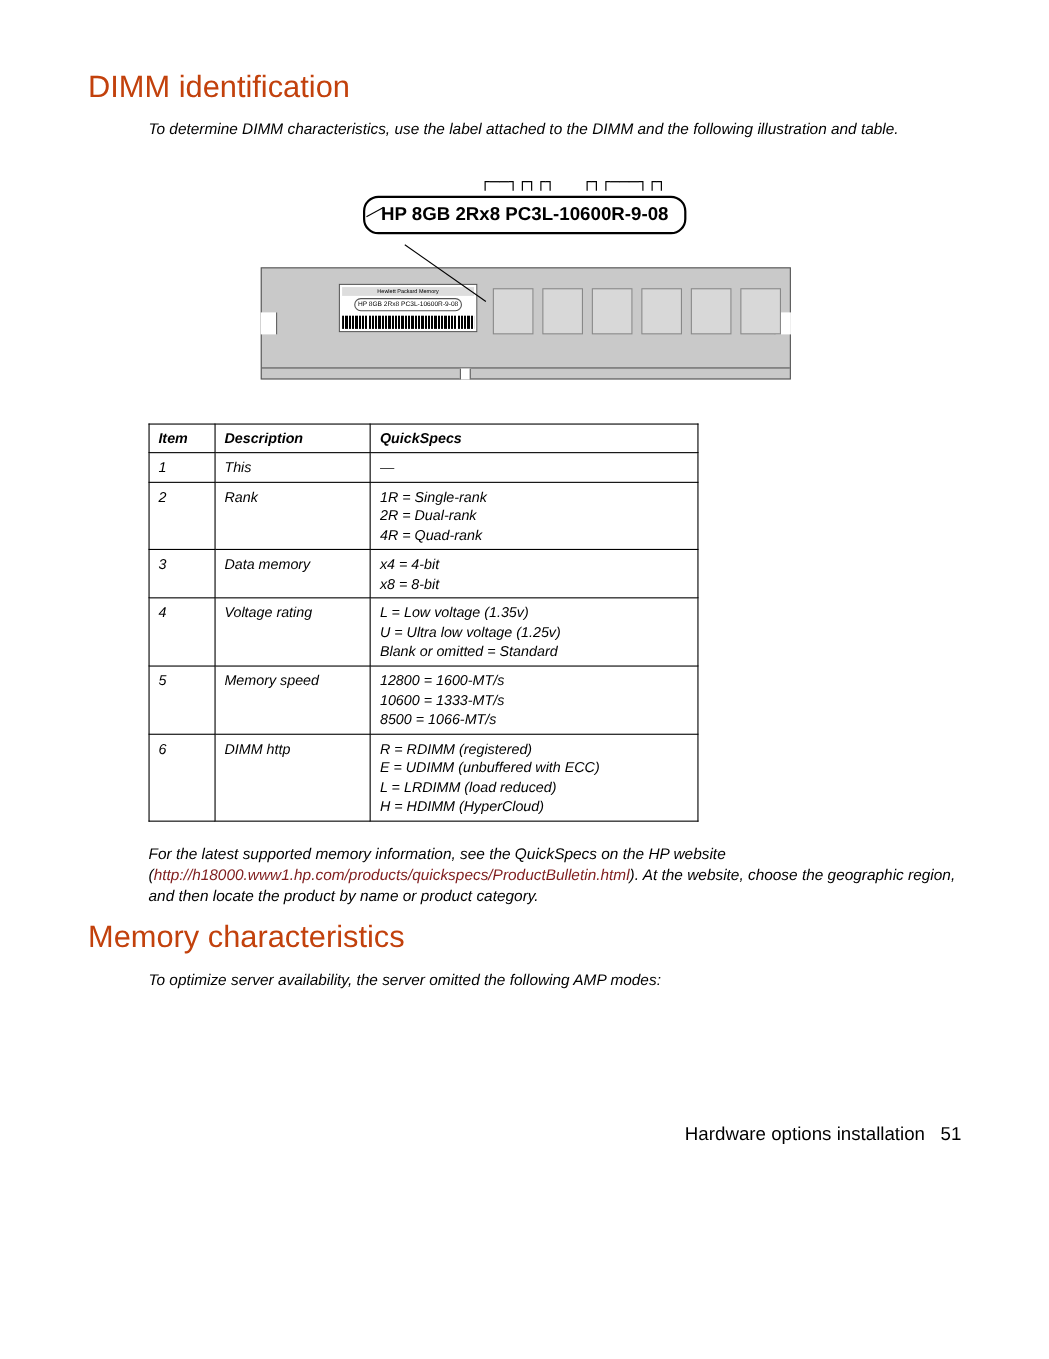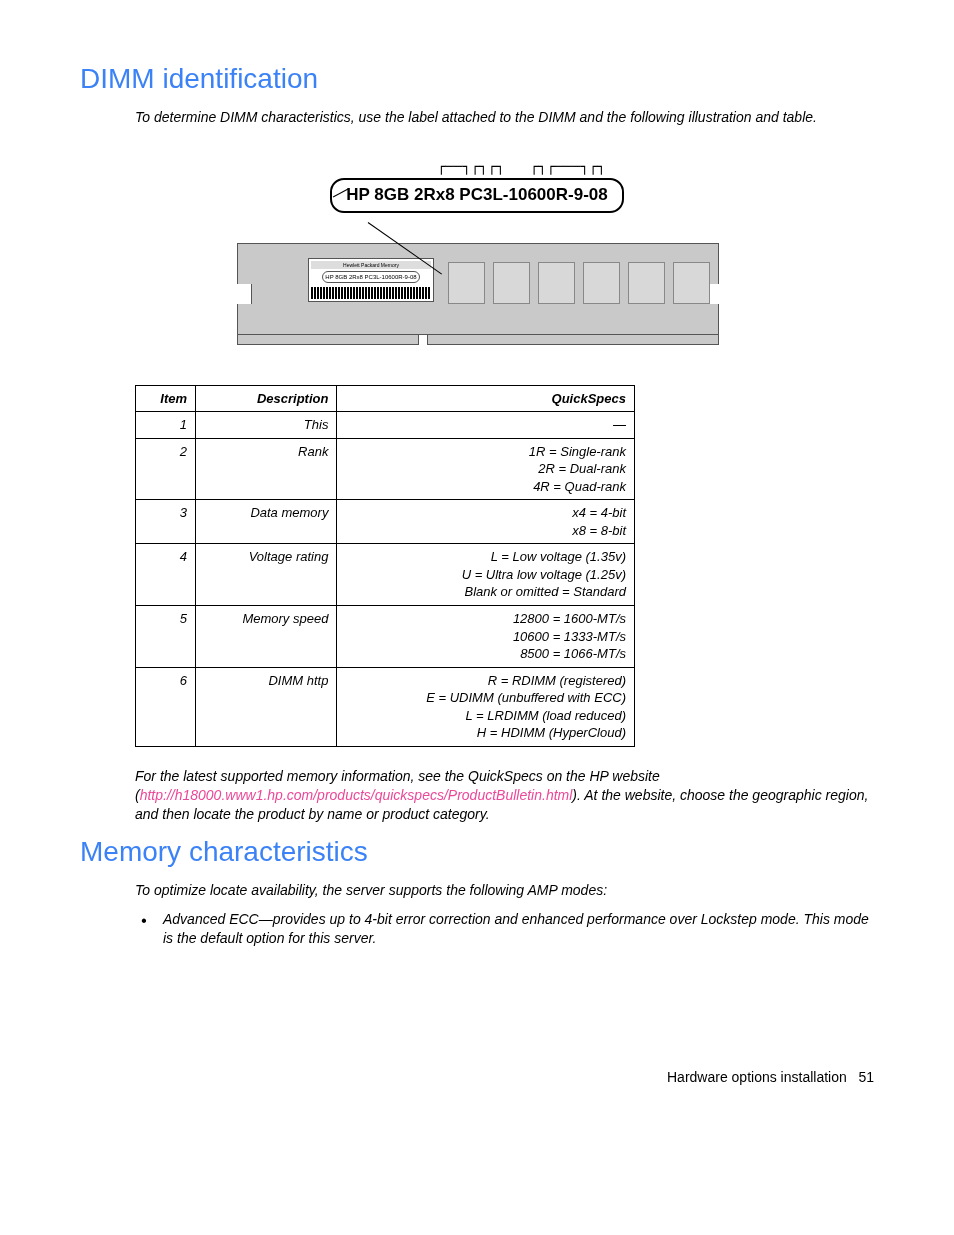--- a/index.html
+++ b/index.html
@@ -6,21 +6,21 @@
     font-family: Arial, Helvetica, sans-serif;
     font-size: 14px;
     color: #000;
     margin: 0;
     padding: 60px 80px 40px 80px;
     width: 954px;
     box-sizing: border-box;
     line-height: 1.35;
   }
   h1 {
-    color: #3b82f6;
+    color: #c2410c;
     font-weight: normal;
     font-size: 28px;
     margin: 0 0 10px 0;
   }
   .indent {
     margin-left: 55px;
     font-style: italic;
   }
   p { margin: 4px 0 10px 0; }
   .fig-wrap {
@@ -119,40 +119,40 @@
     top: 18px;
   }
   table.def {
     border-collapse: collapse;
     margin: 0 0 20px 0;
     width: 500px;
   }
   table.def th, table.def td {
     border: 1px solid #000;
     padding: 4px 8px;
-    text-align: right;
+    text-align: left;
     vertical-align: top;
     font-size: 13px;
   }
   table.def th {
     font-weight: bold;
   }
-  a { color: #ec4899; text-decoration: none; }
+  a { color: #7f1d1d; text-decoration: none; }
   ul.bul { list-style: none; padding: 0; margin: 6px 0 0 0;}
   ul.bul li { position: relative; padding-left: 28px; margin-bottom: 8px;}
   ul.bul li:before {
     content: "\2022";
     position: absolute;
     left: 6px;
     top: 0;
     font-size: 16px;
   }
   .footer {
     text-align: right;
-    font-size: 14px;
+    font-size: 17px;
     margin-top: 120px;
     color: #000;
   }
 </style>
 </head>
 <body>
 
 <h1>DIMM identification</h1>
 <div class="indent">
   <p>To determine DIMM characteristics, use the label attached to the DIMM and the following illustration and table.</p>
@@ -233,21 +233,18 @@
       </tbody>
   </table>
 
   <p>
     <span>For the latest supported memory information, see the QuickSpecs on the HP website (</span><a href="#">http://h18000.www1.hp.com/products/quickspecs/ProductBulletin.html</a><span>). At the website, choose the geographic region, and then locate the product by name or product category.</span>
   </p>
 </div>
 
 <h1>Memory characteristics</h1>
 <div class="indent">
-  <p>To optimize locate availability, the server supports the following AMP modes:</p>
-  <ul class="bul">
-    <li>Advanced ECC—provides up to 4-bit error correction and enhanced performance over Lockstep mode. This mode is the default option for this server.</li>
-  </ul>
+  <p>To optimize server availability, the server omitted the following AMP modes:</p>
 </div>
 
 <div class="footer">
   <span>Hardware options installation</span>&nbsp;&nbsp;&nbsp;<span>51</span>
 </div>
 
 </body></html>

